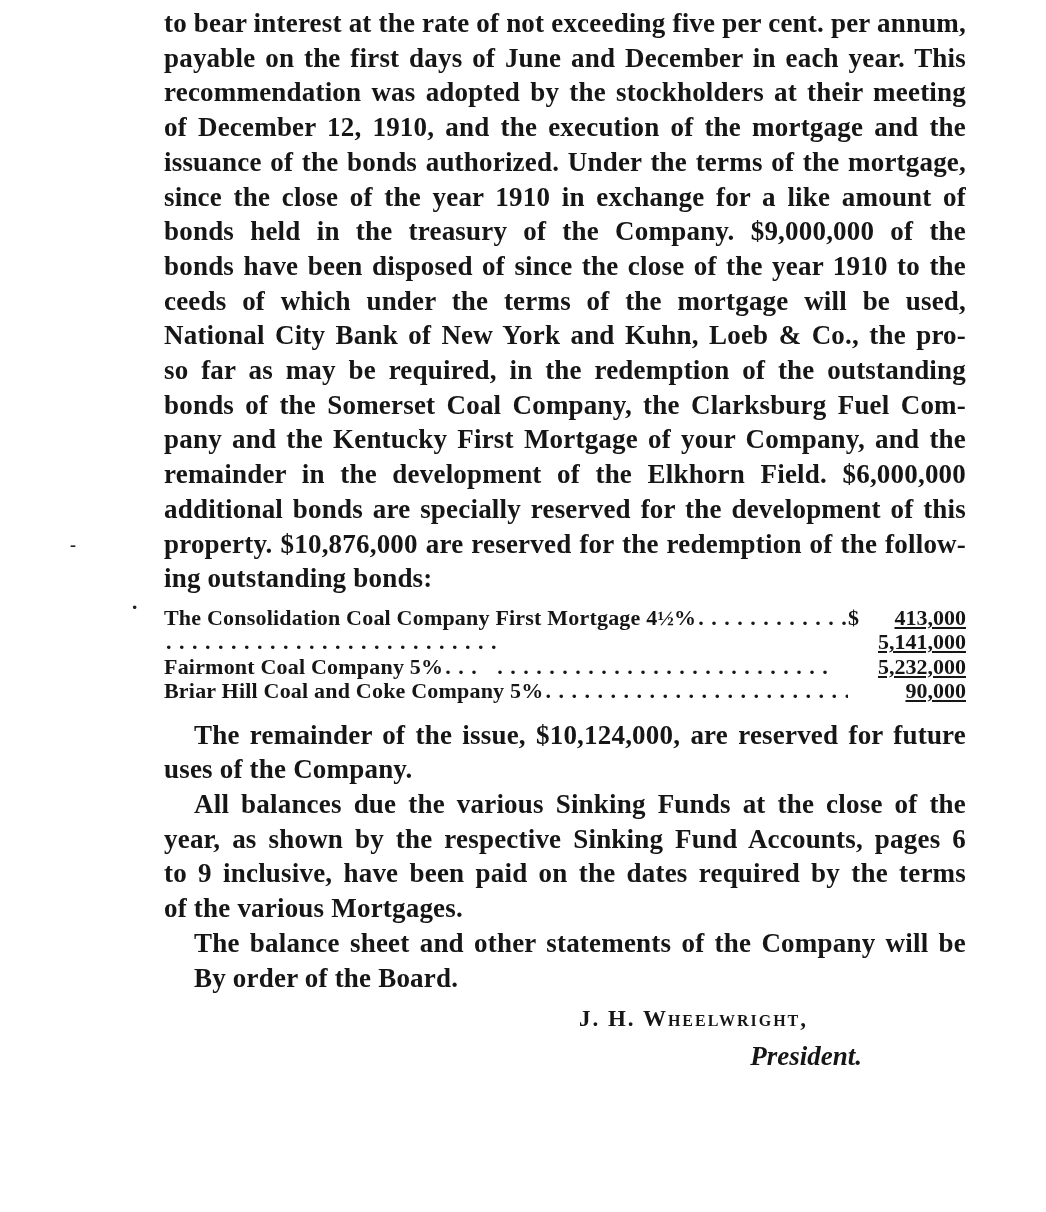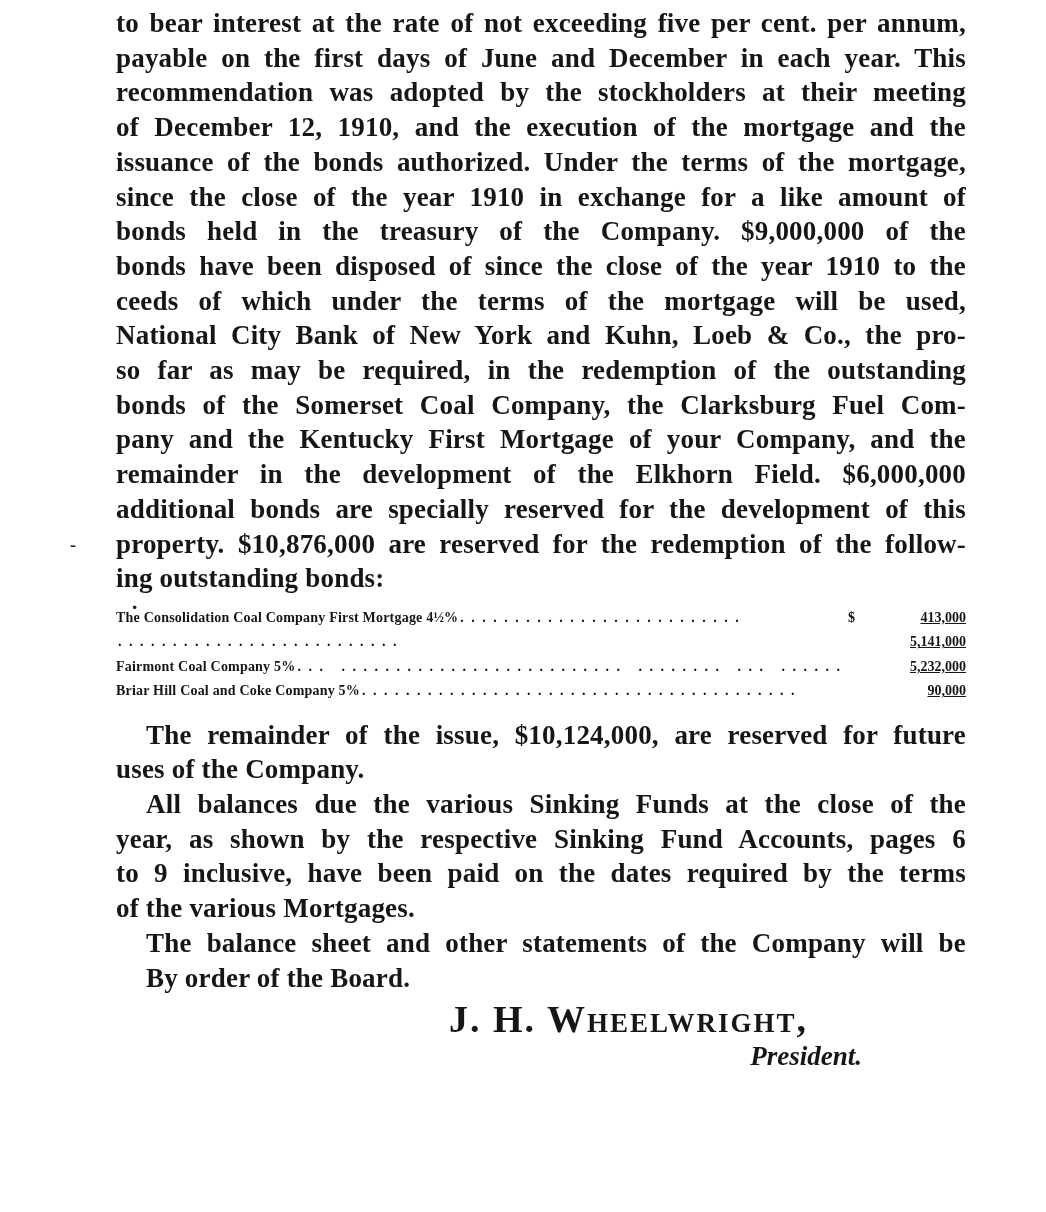--- a/index.html
+++ b/index.html
@@ -4,41 +4,41 @@
 <style>
   html, body { margin: 0; padding: 0; }
   body {
     width: 1046px; height: 1212px;
     background: #ffffff;
     font-family: "Liberation Serif", "DejaVu Serif", serif;
     color: #161616;
     overflow: hidden;
     position: relative;
   }
-  .page { padding: 6px 80px 0 116px; position: relative; }
+  .page { padding: 6px 80px 0 116px; position: relative; margin-left: 48px; }
 
   
   .tline {
     font-size: 27px;
     font-weight: 700;
     line-height: 34.7px;
     text-align: justify;
     text-align-last: justify;
     letter-spacing: 0.2px;
     color: #161616;
   }
   .tline.last { text-align: left; text-align-last: left; }
   .tline.indent { text-indent: 30px; }
 
   
   .btable { margin: 10px 0 14px 0; }
   .trow {
     display: flex;
     align-items: baseline;
-    font-size: 14px;
+    font-size: 22px;
     font-weight: 700;
     line-height: 24.4px;
     white-space: nowrap;
   }
   .tlabel { flex: 0 0 auto; letter-spacing: 0.2px; }
   .tleader {
     flex: 1 1 auto;
     overflow: hidden;
     letter-spacing: 7.5px;
     padding: 0 6px 0 2px;
@@ -51,21 +51,21 @@
     align-items: baseline;
   }
   .tamount .cur { font-style: normal; }
   .tamount b { font-weight: 700; margin-left: auto; text-decoration: underline; }
 
   
   .sig-name {
     margin-top: 6px;
     text-align: right;
     padding-right: 158px;
-    font-size: 38px;
+    font-size: 23px;
     font-weight: 700;
     font-variant: small-caps;
     letter-spacing: 2px;
     line-height: 36px;
   }
   .sig-title {
     text-align: right;
     padding-right: 104px;
     font-size: 27px;
     font-weight: 700;

